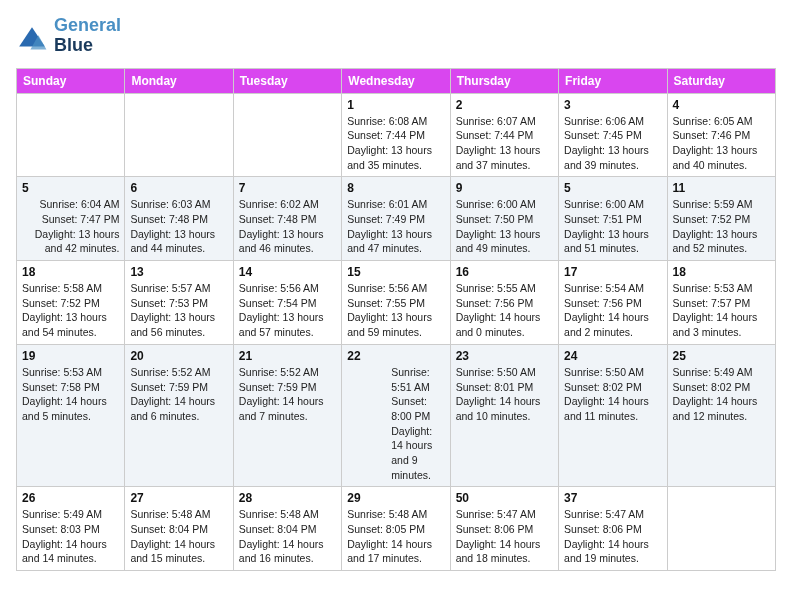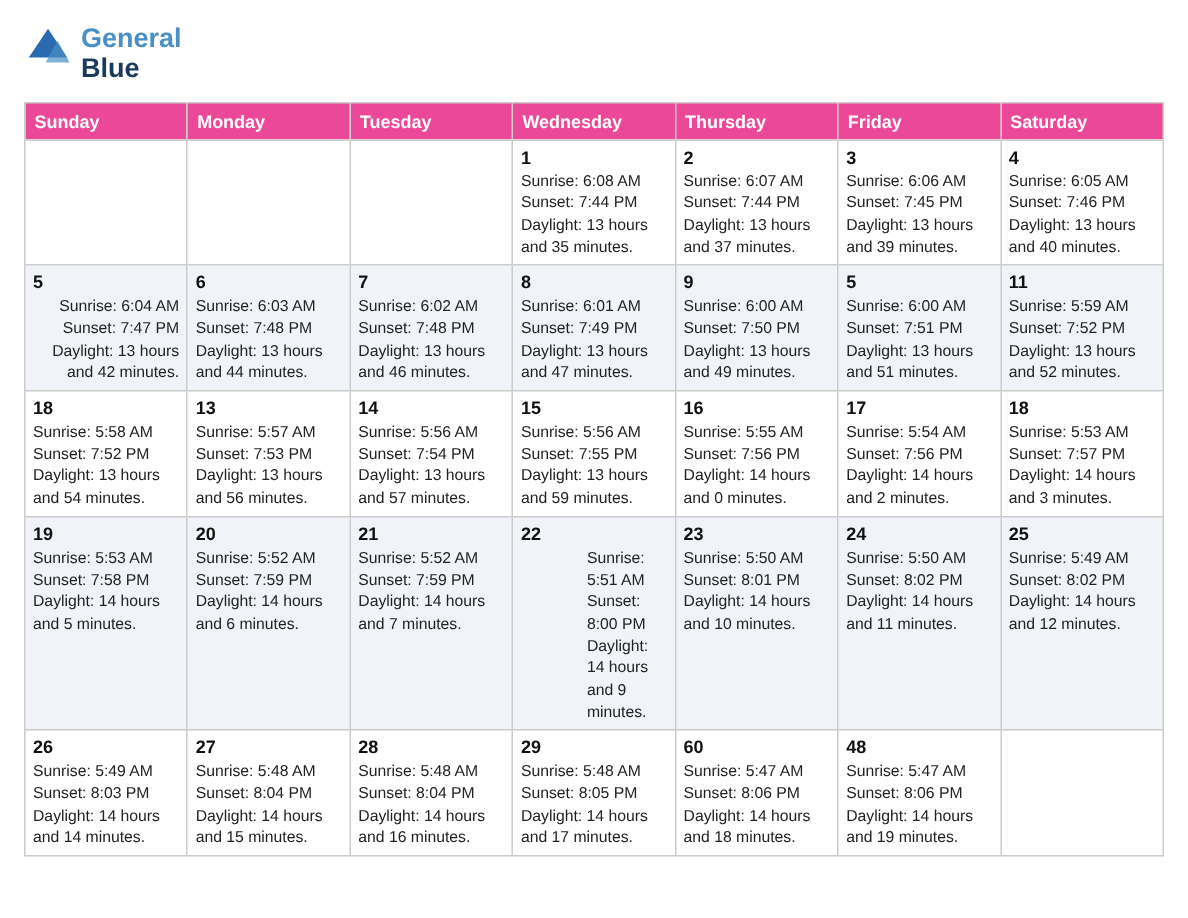--- a/index.html
+++ b/index.html
@@ -11,21 +11,21 @@
       padding: 16px;
     }
     .header {
       display: flex;
       justify-content: space-between;
       align-items: flex-start;
       margin-bottom: 12px;
     }
     .logo {
       display: flex;
-      align-items: flex-start;
+      align-items: flex-end;
       gap: 6px;
     }
     .logo-text {
       font-size: 18px;
       font-weight: bold;
       color: #1a3a5c;
       line-height: 1.1;
     }
     .logo-text span {
       color: #4a90c4;
@@ -45,21 +45,21 @@
     .subtitle {
       font-size: 14px;
       color: #444;
     }
     .calendar {
       width: 100%;
       border-collapse: collapse;
       font-size: 11px;
     }
     .calendar th {
-      background: #ec4899;
+      background: #d946ef;
       color: #fff;
       text-align: left;
       padding: 5px 6px;
       font-size: 12px;
       font-weight: bold;
       border: 1px solid #ccc;
     }
     .calendar td {
       vertical-align: top;
       border: 1px solid #ccc;
@@ -330,28 +330,28 @@
 and 16 minutes.</div>
         </td>
         <td>
           <div class="day-num">29</div>
           <div class="day-info" style="white-space: pre-line;">Sunrise: 5:48 AM
 Sunset: 8:05 PM
 Daylight: 14 hours
 and 17 minutes.</div>
         </td>
         <td>
-          <div class="day-num">60</div>
+          <div class="day-num">50</div>
           <div class="day-info" style="white-space: pre-line;">Sunrise: 5:47 AM
 Sunset: 8:06 PM
 Daylight: 14 hours
 and 18 minutes.</div>
         </td>
         <td>
-          <div class="day-num">48</div>
+          <div class="day-num">37</div>
           <div class="day-info" style="white-space: pre-line;">Sunrise: 5:47 AM
 Sunset: 8:06 PM
 Daylight: 14 hours
 and 19 minutes.</div>
         </td>
         <td class="empty-cell"></td>
       </tr>
     </tbody>
 </table>
 

